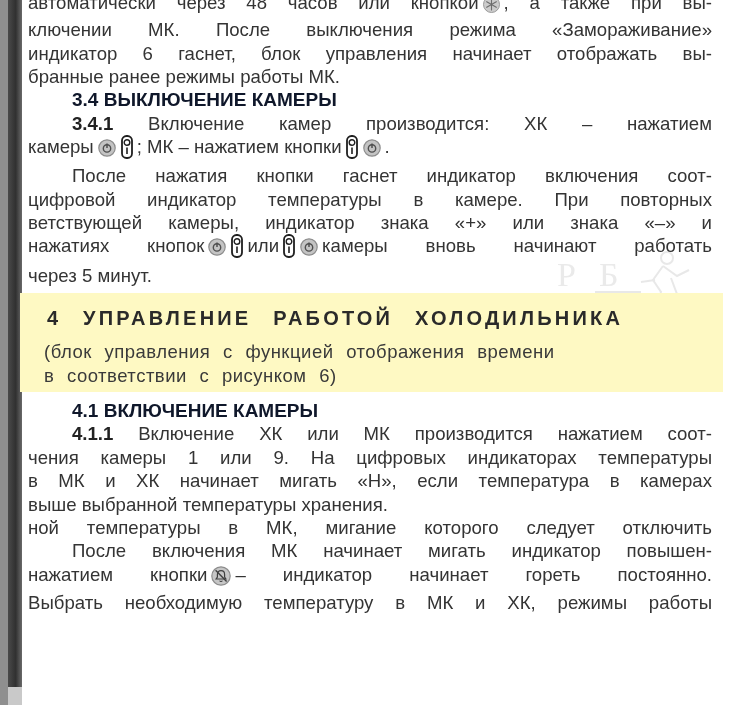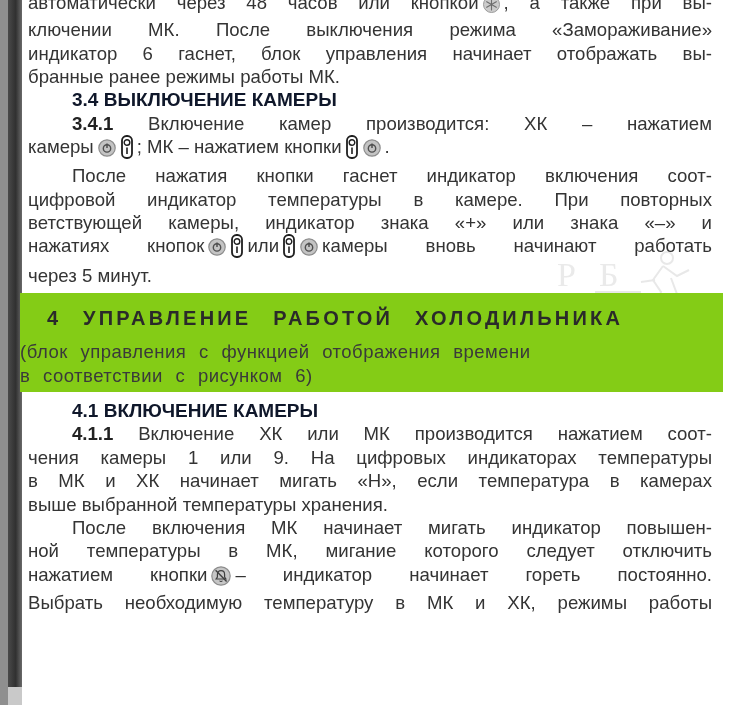--- a/index.html
+++ b/index.html
@@ -19,24 +19,24 @@
   .textcol{position:absolute;left:28px;width:684px;font-size:18.6px;line-height:23.35px;}
   .block-a{top:-9px;}
   .block-c{top:399px;line-height:23.4px;}
   .line{text-align:justify;text-align-last:justify;white-space:normal;}
   .line.last{text-align-last:left;}
   .line.head{text-align-last:left;font-weight:bold;color:#0f172a;font-size:19px;}
   .ind{text-indent:44px;}
   b{color:#222;}
 
   
-  .band{position:absolute;left:20px;top:293px;width:703px;height:99px;background:#84cc16;}
+  .band{position:absolute;left:20px;top:293px;width:703px;height:99px;background:#fef9c3;}
   .band-title{padding:14px 0 0 27px;font-weight:bold;font-size:20px;color:#2a2a2a;
     letter-spacing:3.2px;word-spacing:13px;}
-  .band-sub{font-size:18.5px;color:#3a3a3a;
+  .band-sub{padding-left:24px;font-size:18.5px;color:#3a3a3a;
     letter-spacing:.5px;word-spacing:7px;line-height:24px;}
   .band-sub.first{margin-top:10px;}
 
   .ic{display:inline-block;margin:0 4px;}
   .ic+.ic{margin-left:1px;}
   .ic-power{vertical-align:-4px;}
   .ic-pill{vertical-align:-6px;}
   .ic-bell{vertical-align:-5px;}
   .ic-snow{vertical-align:-4px;}
 
@@ -138,22 +138,22 @@
 
     <div class="line head ind"><span>4.1 ВКЛЮЧЕНИЕ КАМЕРЫ</span></div>
 
     <div class="line ind"><b>4.1.1</b> <span>Включение ХК или МК производится нажатием соот-</span></div>
 
 
     <div class="line"><span>чения камеры 1 или 9. На цифровых индикаторах температуры</span></div>
     <div class="line"><span>в МК и ХК начинает мигать «Н», если температура в камерах</span></div>
     <div class="line last"><span>выше выбранной температуры хранения.</span></div>
 
+    <div class="line"><span>ной температуры в МК, мигание которого следует отключить</span></div>
     <div class="line ind"><span>После включения МК начинает мигать индикатор повышен-</span></div>
-    <div class="line"><span>ной температуры в МК, мигание которого следует отключить</span></div>
 
     <div class="line"><span>нажатием кнопки</span><span class="ic ic-bell"><svg width="20" height="20" viewBox="0 0 20 20">
             <circle cx="10" cy="10" r="9.2" fill="#c6c6c6" stroke="#8d8d8d" stroke-width="1.2"></circle>
             <path d="M10 4.6 c2.3 0 3.6 1.7 3.6 3.8 v2.6 l1.3 2 h-9.8 l1.3 -2 v-2.6 c0 -2.1 1.3 -3.8 3.6 -3.8 z" fill="none" stroke="#3f3f3f" stroke-width="1.2"></path>
             <path d="M8.7 14.6 a1.4 1.4 0 0 0 2.6 0" fill="none" stroke="#3f3f3f" stroke-width="1.1"></path>
             <line x1="4.6" y1="4.2" x2="15.6" y2="15.4" stroke="#3f3f3f" stroke-width="1.4"></line>
           </svg></span><span>– индикатор начинает гореть постоянно.</span></div>
 
     <div class="line"><span>Выбрать необходимую температуру в МК и ХК, режимы работы</span></div>
   </div>

